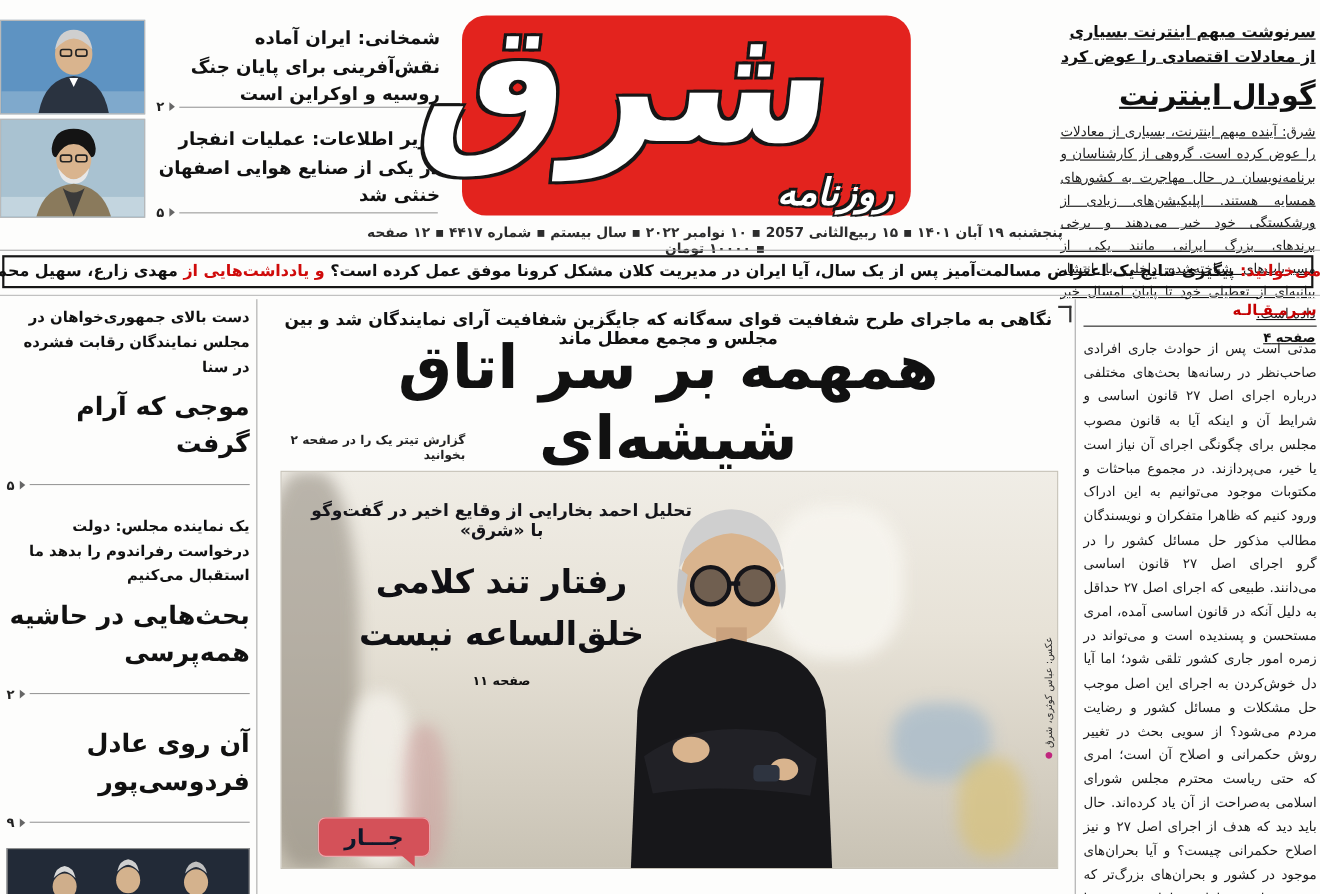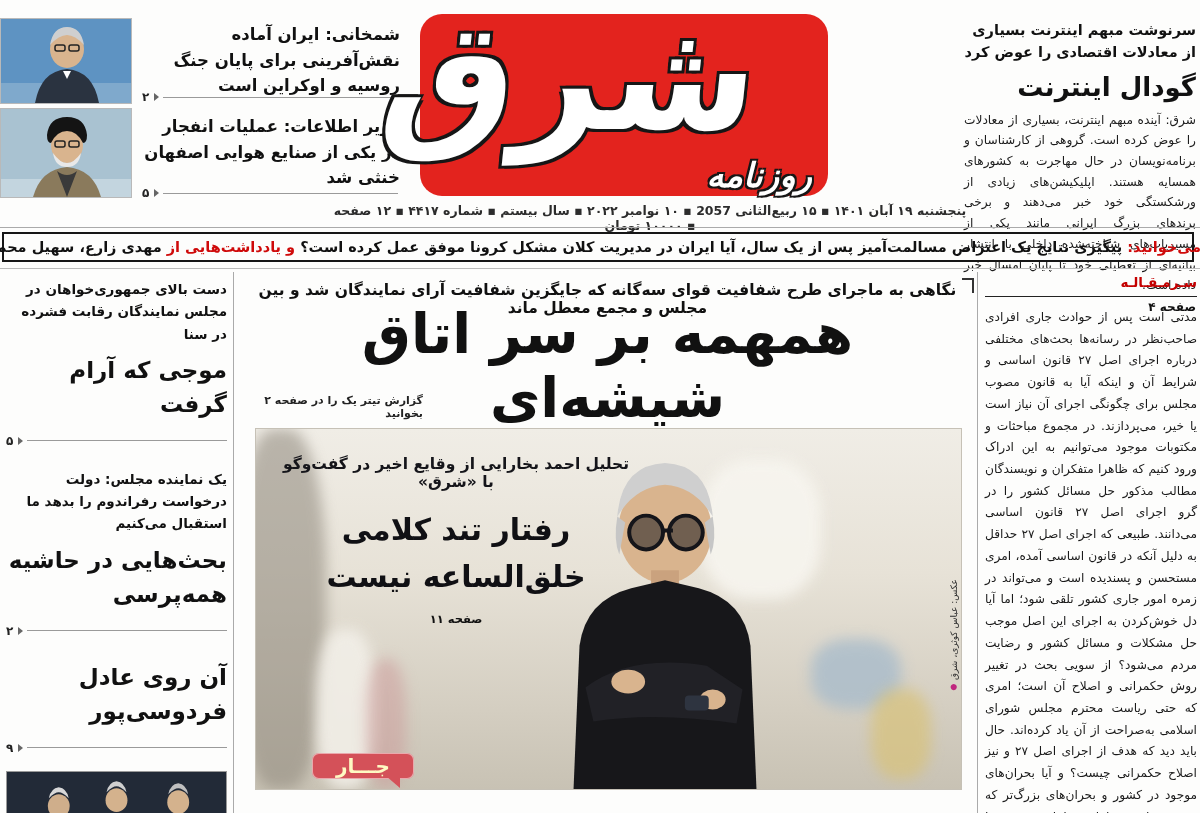--- a/index.html
+++ b/index.html
@@ -15,21 +15,21 @@
   .pm{display:flex;align-items:center;direction:ltr;}
   .pm .n{font-size:12px;font-weight:bold;color:#222;}
   .pm .t{width:0;height:0;border-left:5px solid #666;border-top:4px solid transparent;border-bottom:4px solid transparent;margin:0 4px 0 5px;}
   .pm .l{flex:1;border-top:1px solid #9a9a9a;}
   .logo-box{position:absolute;left:420px;top:14px;width:408px;height:182px;background:#e3231e;border-radius:22px;}
   .logo-word{position:absolute;right:70px;top:-12px;font-size:150px;font-weight:bold;color:#fff;line-height:1;
     text-shadow:-3px -3px 0 #161616,3px -3px 0 #161616,-3px 3px 0 #161616,3px 3px 0 #161616;transform:skewX(-6deg);}
   .logo-sub{position:absolute;right:16px;bottom:1px;font-size:34px;font-weight:bold;font-style:italic;color:#fff;
     text-shadow:-2px -2px 0 #161616,2px -2px 0 #161616,-2px 2px 0 #161616,2px 2px 0 #161616;}
   .dateline{position:absolute;left:330px;top:203px;width:640px;text-align:center;font-size:12.5px;font-weight:600;color:#2c2c2c;direction:rtl;}
-  .tr-col{position:absolute;left:964px;top:20px;width:232px;}
+  .tr-col{position:absolute;left:964px;top:20px;width:232px;text-decoration:underline;}
   .tr-kicker{font-weight:bold;font-size:14.5px;line-height:1.5;}
   .tr-head{font-weight:bold;font-size:26px;margin-top:8px;}
   .tr-body{font-size:12.2px;line-height:1.7;text-align:justify;margin-top:8px;color:#1c1c1c;}
   .tr-page{font-weight:bold;font-size:12px;margin-top:4px;}
   .hr1{position:absolute;left:0;top:227px;width:100%;border-top:1px solid #aaa;}
   .banner{position:absolute;left:2px;top:232px;width:1192px;height:30px;border:2px solid #161616;box-sizing:border-box;
     display:flex;align-items:center;justify-content:center;gap:5px;direction:rtl;font-size:14.5px;font-weight:bold;white-space:nowrap;}
   .banner .red{color:#cf0a0a;}
   .hr2{position:absolute;left:0;top:268px;width:100%;border-top:1px solid #bbb;}
   
@@ -42,22 +42,22 @@
   .corner{position:absolute;left:962px;top:278px;width:10px;height:13px;border-top:2px solid #333;border-right:2px solid #333;}
   
   .photo{position:absolute;left:255px;top:428px;width:707px;height:362px;border:1px solid #c6c1b6;box-sizing:border-box;overflow:hidden;
     background:linear-gradient(180deg,#f0ede6 0%,#e7e2d7 40%,#d4cec1 78%,#c8c2b4 100%);}
   .blob{position:absolute;filter:blur(7px);border-radius:40%;}
   .ph-text{position:absolute;left:24px;top:26px;width:352px;direction:rtl;text-align:center;}
   .ph-kicker{font-weight:bold;font-size:15.5px;color:#15151a;}
   .ph-head{font-weight:bold;font-size:30px;line-height:1.55;margin-top:16px;color:#101014;}
   .ph-page{font-weight:bold;font-size:11.5px;margin-top:12px;}
   .man{position:absolute;left:58%;bottom:0;width:260px;height:338px;transform:translateX(-50%);}
-  .jar{position:absolute;left:56px;bottom:10px;width:102px;height:26px;background:#d45159;border-radius:7px;
-    display:flex;align-items:center;justify-content:center;color:#fef9c3;font-weight:bold;font-size:20px;box-shadow:0 0 0 1px rgba(255,255,255,.5) inset;}
+  .jar{position:absolute;left:33px;bottom:10px;width:102px;height:36px;background:#d45159;border-radius:7px;
+    display:flex;align-items:center;justify-content:center;color:#0f172a;font-weight:bold;font-size:20px;box-shadow:0 0 0 1px rgba(255,255,255,.5) inset;}
   .jar::after{content:"";position:absolute;right:14px;bottom:-9px;width:0;height:0;border-top:12px solid #d45159;border-left:14px solid transparent;}
   .credit{position:absolute;right:2px;top:150px;writing-mode:vertical-rl;transform:rotate(180deg);font-size:9px;color:#2d2d2d;letter-spacing:.5px;}
   .credit .dot{color:#c0267e;font-size:8px;}
   
   .ed{position:absolute;left:985px;top:274px;width:212px;}
   .ed-label{color:#c40000;font-weight:bold;font-size:13.5px;direction:rtl;text-align:right;}
   .ed-rule{border-top:1.5px solid #222;margin-top:6px;}
   .ed-head{font-weight:bold;font-size:23px;direction:rtl;text-align:right;margin-top:22px;}
   .ed-author{position:relative;height:86px;margin-top:10px;}
   .ed-portrait{position:absolute;right:0;bottom:0;width:66px;height:80px;border:1px solid #999;background:#d8d8d8;}

